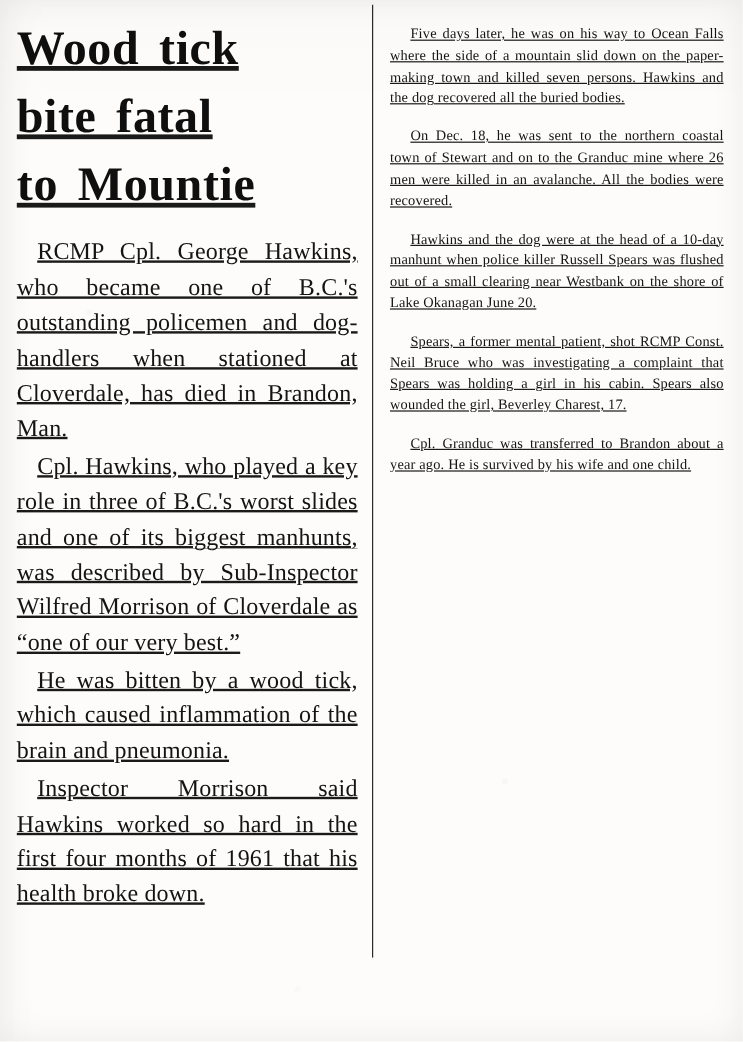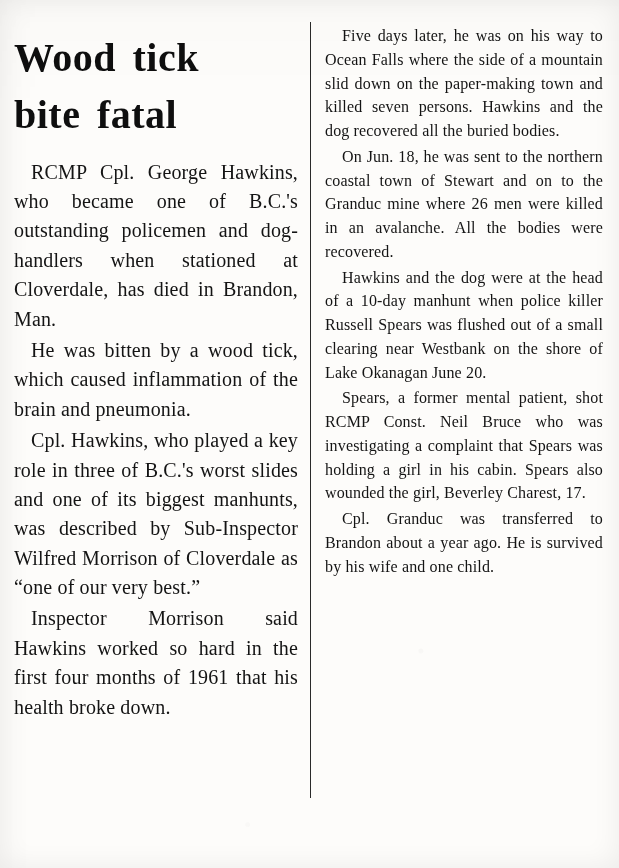--- a/index.html
+++ b/index.html
@@ -21,21 +21,22 @@
     background: #fdfcfa;
     background-image:
       radial-gradient(circle at 12% 30%, rgba(0,0,0,0.020) 0 2px, transparent 3px),
       radial-gradient(circle at 68% 75%, rgba(0,0,0,0.018) 0 2px, transparent 3px),
       radial-gradient(circle at 40% 95%, rgba(0,0,0,0.015) 0 2px, transparent 3px);
   }
   .columns {
     display: flex;
     height: 100%;
     box-sizing: border-box;
-    padding: 20px 6px 0 6px;
+    padding: 2px 6px 0 6px;
+    text-decoration: underline;
   }
   .col {
     box-sizing: border-box;
     height: 100%;
   }
   .col-left {
     width: 304px;
     padding: 4px 12px 0 8px;
   }
   .col-rule {
@@ -72,22 +73,23 @@
     color: #141414;
     letter-spacing: 0.15px;
   }
   p.body.indent {
     text-indent: 17px;
   }
   p.body:last-child {
     margin-bottom: 0;
   }
   .col-right p.body {
-    font-size: 16px;
+    font-size: 12px;
     line-height: 1.485;
+    margin-top: 14px;
   }
   .grain {
     position: absolute;
     inset: 0;
     pointer-events: none;
     opacity: 0.35;
     background-image:
       linear-gradient(to bottom, rgba(0,0,0,0.035), rgba(0,0,0,0) 12%),
       linear-gradient(to right, rgba(0,0,0,0.03), rgba(0,0,0,0) 6%);
   }
@@ -101,32 +103,33 @@
 </head>
 <body>
 
 <div class="page">
   <div class="columns">
 
     <div class="col col-left">
       <h1 class="headline">
         <span class="hl-line">Wood tick</span>
         <span class="hl-line">bite fatal</span>
+        <span class="hl-line">to Mountie</span>
       </h1>
       <p class="body indent">RCMP Cpl. George Hawkins, who became one of B.C.'s outstanding policemen and dog-handlers when stationed at Cloverdale, has died in Brandon, Man.</p>
+      <p class="body indent">Cpl. Hawkins, who played a key role in three of B.C.'s worst slides and one of its biggest manhunts, was described by Sub-Inspector Wilfred Morrison of Cloverdale as “one of our very best.”</p>
       <p class="body indent">He was bitten by a wood tick, which caused inflammation of the brain and pneumonia.</p>
-      <p class="body indent">Cpl. Hawkins, who played a key role in three of B.C.'s worst slides and one of its biggest manhunts, was described by Sub-Inspector Wilfred Morrison of Cloverdale as “one of our very best.”</p>
       <p class="body indent">Inspector Morrison said Hawkins worked so hard in the first four months of 1961 that his health broke down.</p>
     </div>
 
     <div class="col-rule"></div>
 
     <div class="col col-right">
       <p class="body indent">Five days later, he was on his way to Ocean Falls where the side of a mountain slid down on the paper-making town and killed seven persons. Hawkins and the dog recovered all the buried bodies.</p>
-      <p class="body indent">On Jun. 18, he was sent to the northern coastal town of Stewart and on to the Granduc mine where 26 men were killed in an avalanche. All the bodies were recovered.</p>
+      <p class="body indent">On Dec. 18, he was sent to the northern coastal town of Stewart and on to the Granduc mine where 26 men were killed in an avalanche. All the bodies were recovered.</p>
       <p class="body indent">Hawkins and the dog were at the head of a 10-day manhunt when police killer Russell Spears was flushed out of a small clearing near Westbank on the shore of Lake Okanagan June 20.</p>
       <p class="body indent">Spears, a former mental patient, shot RCMP Const. Neil Bruce who was investigating a complaint that Spears was holding a girl in his cabin. Spears also wounded the girl, Beverley Charest, 17.</p>
       <p class="body indent">Cpl. Granduc was transferred to Brandon about a year ago. He is survived by his wife and one child.</p>
     </div>
 
   </div>
   <div class="grain"></div>
   <div class="edge-shadow"></div>
 </div>
 

